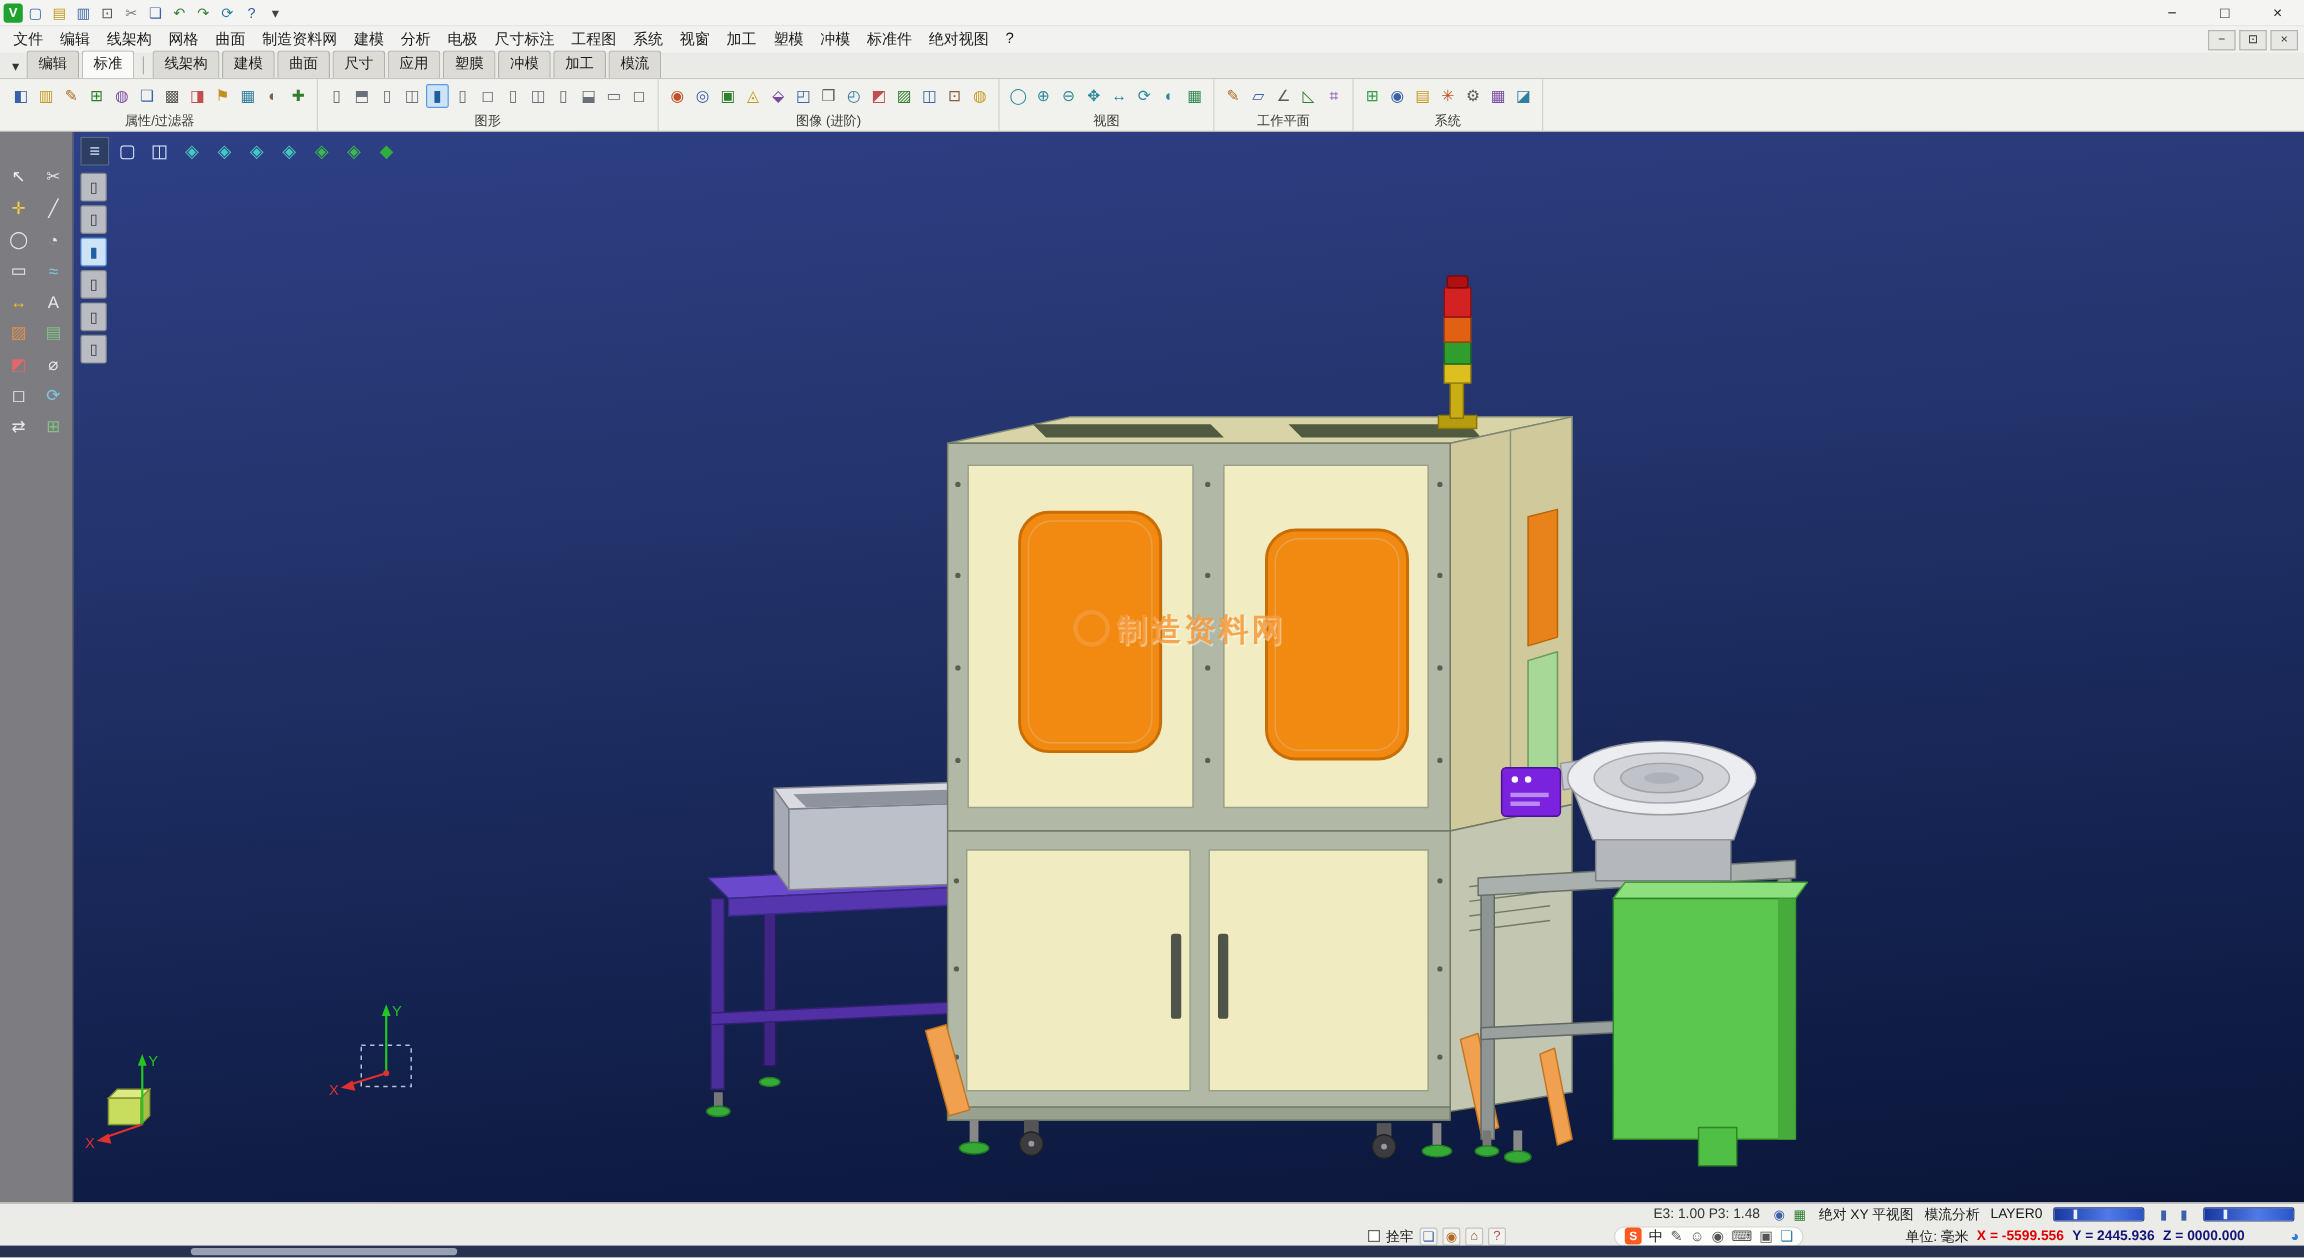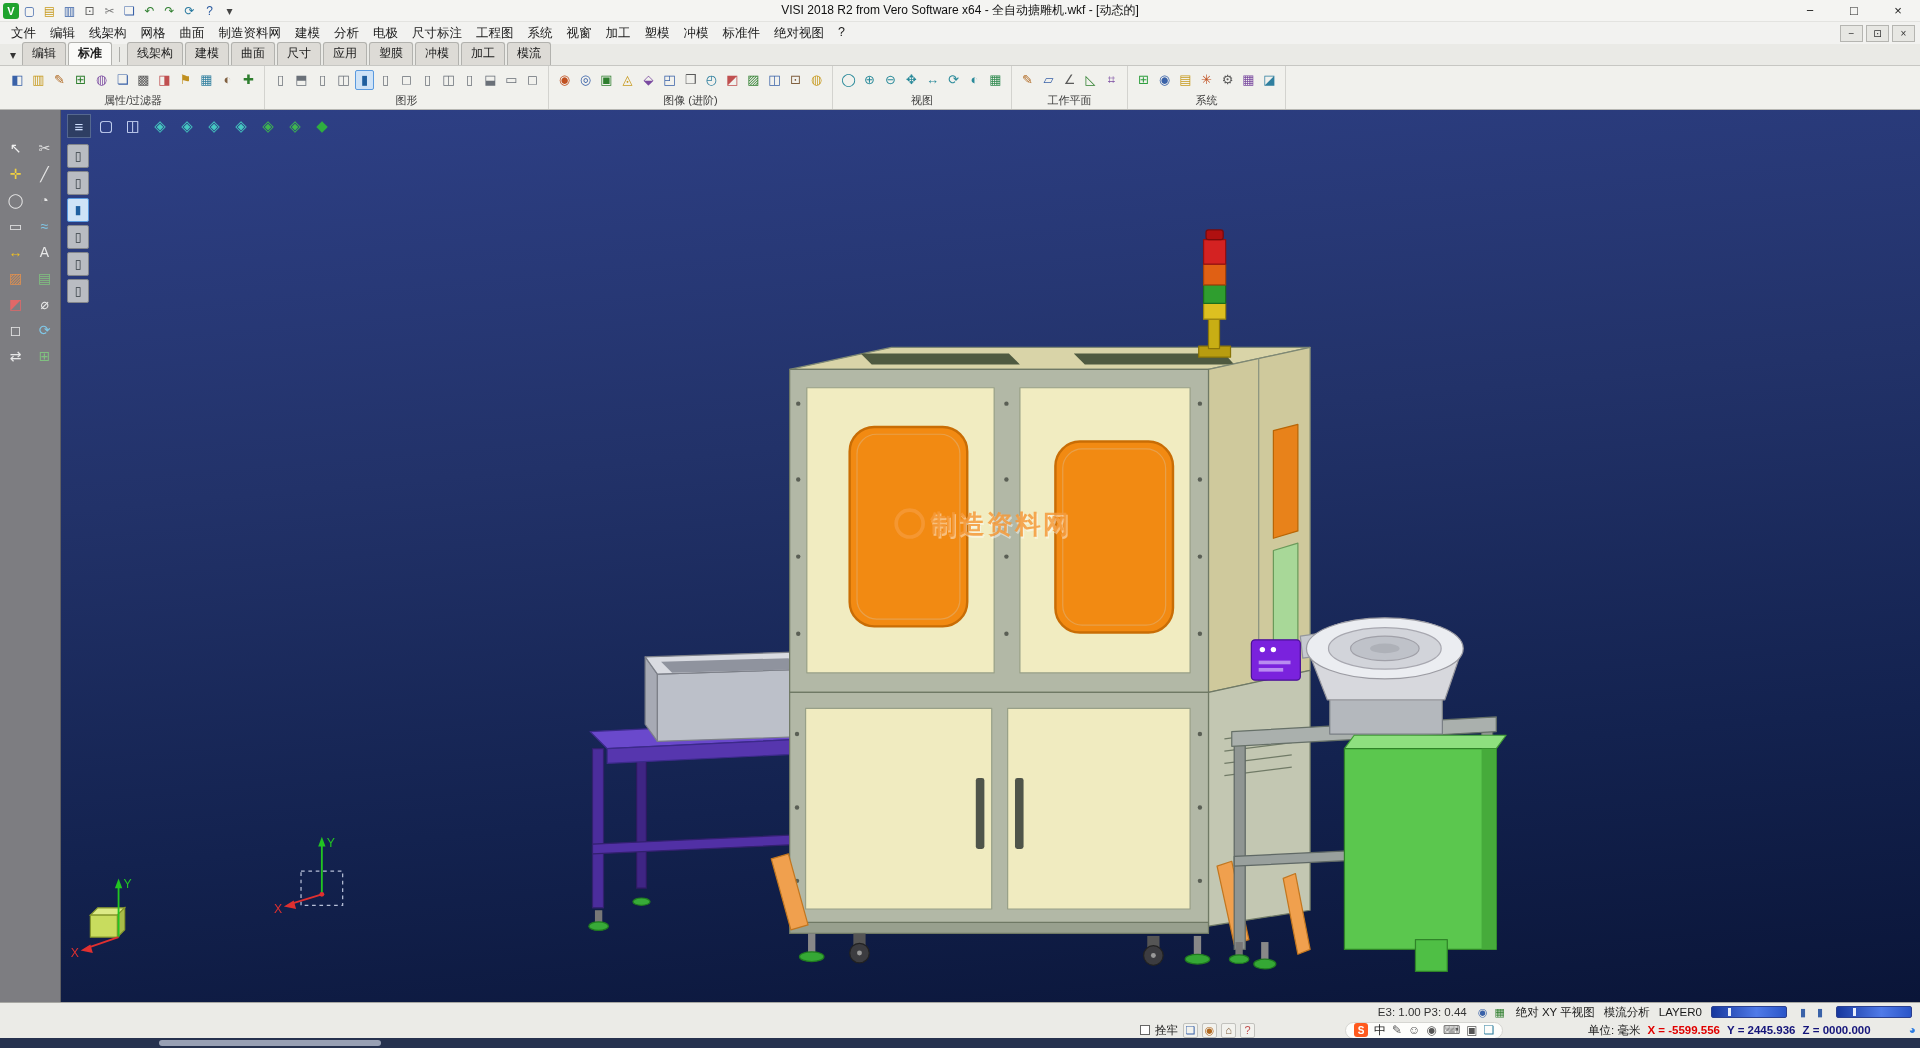--- a/index.html
+++ b/index.html
@@ -18,21 +18,21 @@
   
   .menubar{position:absolute;top:22px;left:0;right:0;height:22px;background:#f2f2f0;display:flex;align-items:center;padding-left:4px}
   .menubar .menu-item{padding:3px 7px;font-size:12.5px;white-space:nowrap}
   .mdi-controls{margin-left:auto;display:flex;padding-right:5px}
   .mdi-controls span{width:23px;height:17px;display:inline-flex;align-items:center;justify-content:center;border:1px solid #b5b5b1;background:#e7e7e3;margin-left:3px;font-size:10px;color:#333}
 
   
   .tabsrow{position:absolute;top:44px;left:0;right:0;height:22px;background:#eaeae6;border-bottom:1px solid #c7c7c3;display:flex;align-items:flex-end;padding-left:4px}
   .tabset{display:flex;align-items:flex-end}
   .tab{padding:2px 9px 3px;font-size:12px;border:1px solid #b2b2ae;border-bottom:none;background:#dedeb a;background:#dedeba00;background:#dddbd6;margin-right:2px;border-radius:3px 3px 0 0;white-space:nowrap}
-  .tab.active{background:#fafaf8;font-weight:bold}
+  .tab.active{background:#fafaf8;font-weight:normal}
   .tab-arrow{width:18px;text-align:center;color:#333;padding-bottom:3px}
   .tab-divider{width:1px;height:15px;background:#adada9;margin:0 7px 3px 5px}
 
   
   .ribbon{position:absolute;top:66px;left:0;right:0;height:44px;background:#f1f1ed;border-bottom:1px solid #b7b7b3;display:flex;align-items:stretch;padding-left:2px}
   .rgroup{display:flex;flex-direction:column;border-right:1px solid #d3d3cf;padding:2px 6px 0}
   .ricons{display:flex;gap:2px;align-items:center;height:26px}
   .ricons span{width:19px;height:20px;display:inline-flex;align-items:center;justify-content:center;font-size:13px;border:1px solid transparent;border-radius:2px}
   .rlabel{text-align:center;font-size:11px;color:#3c3c3c;padding:2px 2px 1px;white-space:nowrap}
   .active-icon{background:#cfe3f7 !important;border:1px solid #5a9adf !important}
@@ -88,21 +88,20 @@
       <span style="color: rgb(58, 98, 168);">▥</span>
       <span style="color: rgb(90, 90, 90);">⊡</span>
       <span style="color: rgb(122, 122, 122);">✂</span>
       <span style="color: rgb(58, 98, 168);">❏</span>
       <span style="color: rgb(47, 127, 47);">↶</span>
       <span style="color: rgb(47, 127, 47);">↷</span>
       <span style="color: rgb(42, 122, 160);">⟳</span>
       <span style="color: rgb(42, 90, 160);">?</span>
       <span style="color: rgb(68, 68, 68);">▾</span>
     </div>
-  <div class="title-text">VISI 2018 R2 from Vero Software x64 - 全自动搪雕机.wkf - [动态的]</div>
   <div class="win-controls">
       <span>−</span>
       <span>□</span>
       <span>×</span>
     </div>
 </div>
 
 <div class="menubar">
   <div style="display:flex">
       <span class="menu-item">文件</span>
@@ -467,21 +466,21 @@
       <span class="active-icon" style="color: rgb(31, 95, 159);">▮</span>
       <span style="color: rgb(48, 56, 63);">▯</span>
       <span style="color: rgb(48, 56, 63);">▯</span>
       <span style="color: rgb(48, 56, 63);">▯</span>
     </div>
 </div>
 
 <div class="statusbar">
   <div class="srow">
     <div class="srow1-right">
-      <span style="color:#333">E3: 1.00  P3: 0.44</span>
+      <span style="color:#333">E3: 1.00  P3: 1.48</span>
       <span class="sicons">
           <span style="color: rgb(58, 98, 168);">◉</span>
           <span style="color: rgb(47, 127, 47);">▦</span>
         </span>
       <span>绝对 XY 平视图</span>
       <span>模流分析</span>
       <span class="layer-label">LAYER0</span>
       <span class="hbar">
           <i></i>
         </span>

